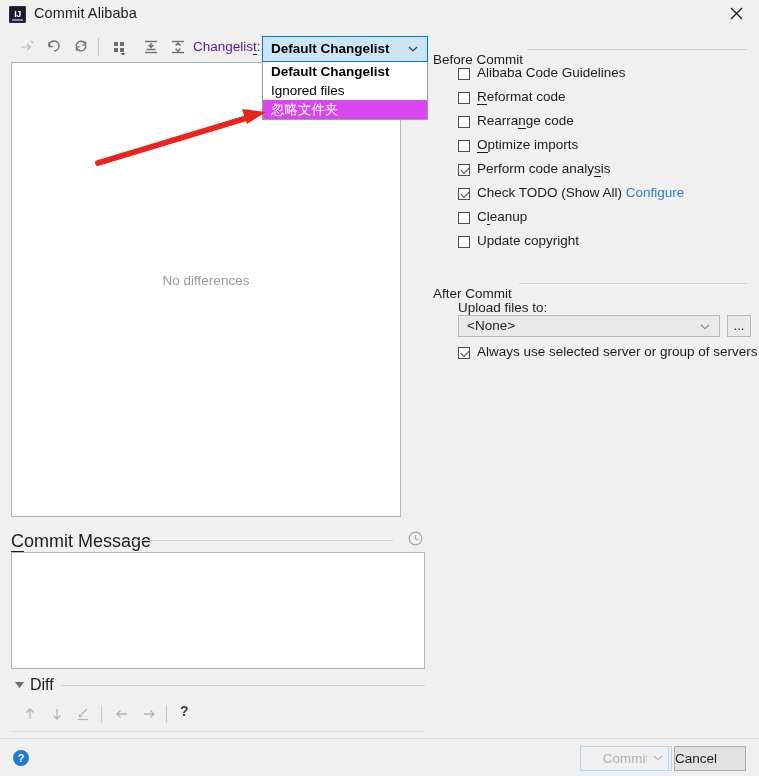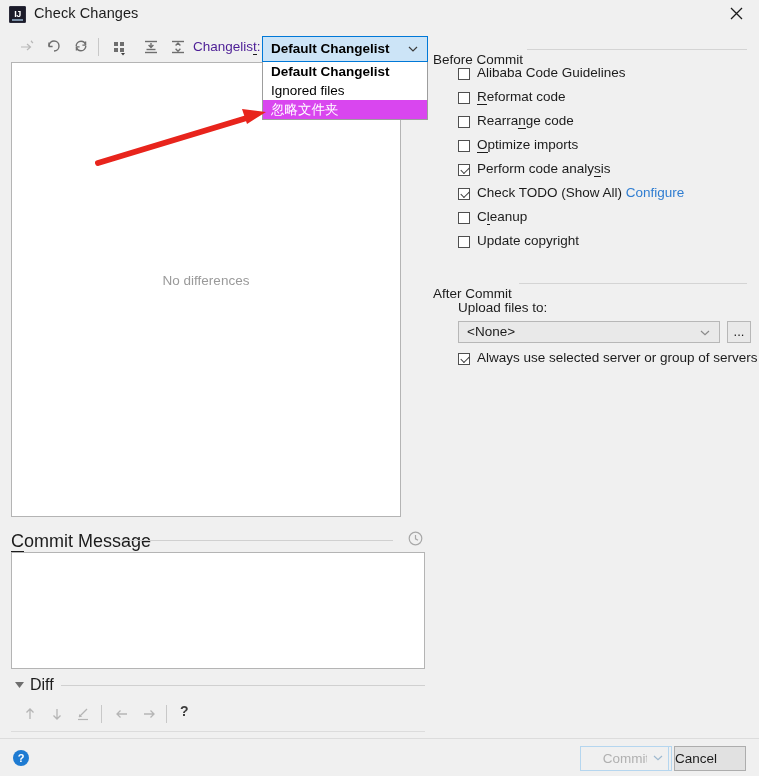--- a/index.html
+++ b/index.html
@@ -145,21 +145,21 @@
     content:""; position:absolute; left:2px; top:2px; width:7px; height:4px;
     border-left:1.4px solid #3c3c3c; border-bottom:1.4px solid #3c3c3c;
     transform:rotate(-45deg);
   }
   .cblabel { position:absolute; left:44px; top:1px; font-size:13.5px; color:#1c1c1c; white-space:nowrap; }
   .cblabel u { text-decoration:none; border-bottom:1px solid #1c1c1c; }
   .cblink { color:#2f7dd1; }
 
   #after-commit-wrap { margin-top:18px; }
   #upload-label { position:relative; left:25px; font-size:13.5px; color:#1c1c1c; margin-top:8px; }
-  #upload-row { position:relative; height:24px; margin-top:6px; }
+  #upload-row { position:relative; height:24px; }
   #upload-combo {
     position:absolute; left:25px; top:0; width:262px; height:22px;
     background:#e9e9e9; border:1px solid #b7b7b7; cursor:default;
   }
   #upload-combo .uval { position:absolute; left:8px; top:2px; font-size:13.5px; color:#1c1c1c; }
   #upload-combo .carrow { position:absolute; right:9px; top:8px; }
   #upload-ellipsis {
     position:absolute; left:294px; top:0; width:24px; height:22px;
     background:#e9e9e9; border:1px solid #b7b7b7;
     text-align:center; font-size:13px; color:#1c1c1c; line-height:19px; cursor:default;
@@ -191,21 +191,21 @@
     background:#e1e1e1; border:1px solid #adadad;
     color:#1c1c1c; font-size:13.5px; text-align:left; line-height:23px;
     cursor:default;
   }
 </style>
 </head>
 <body>
 
 <div id="titlebar">
   <div id="app-icon">IJ</div>
-  <div id="window-title">Check Changes</div>
+  <div id="window-title">Commit Alibaba</div>
   <div id="close-btn">
     <svg width="13" height="13" viewBox="0 0 13 13">
       <path d="M1,1 L12,12 M12,1 L1,12" stroke="#1c1c1c" stroke-width="1.3" fill="none"></path>
     </svg>
   </div>
 </div>
 
 <div id="toolbar">
   <div class="tbtn" style="left:14px">
     <svg width="18" height="18" viewBox="0 0 18 18">

